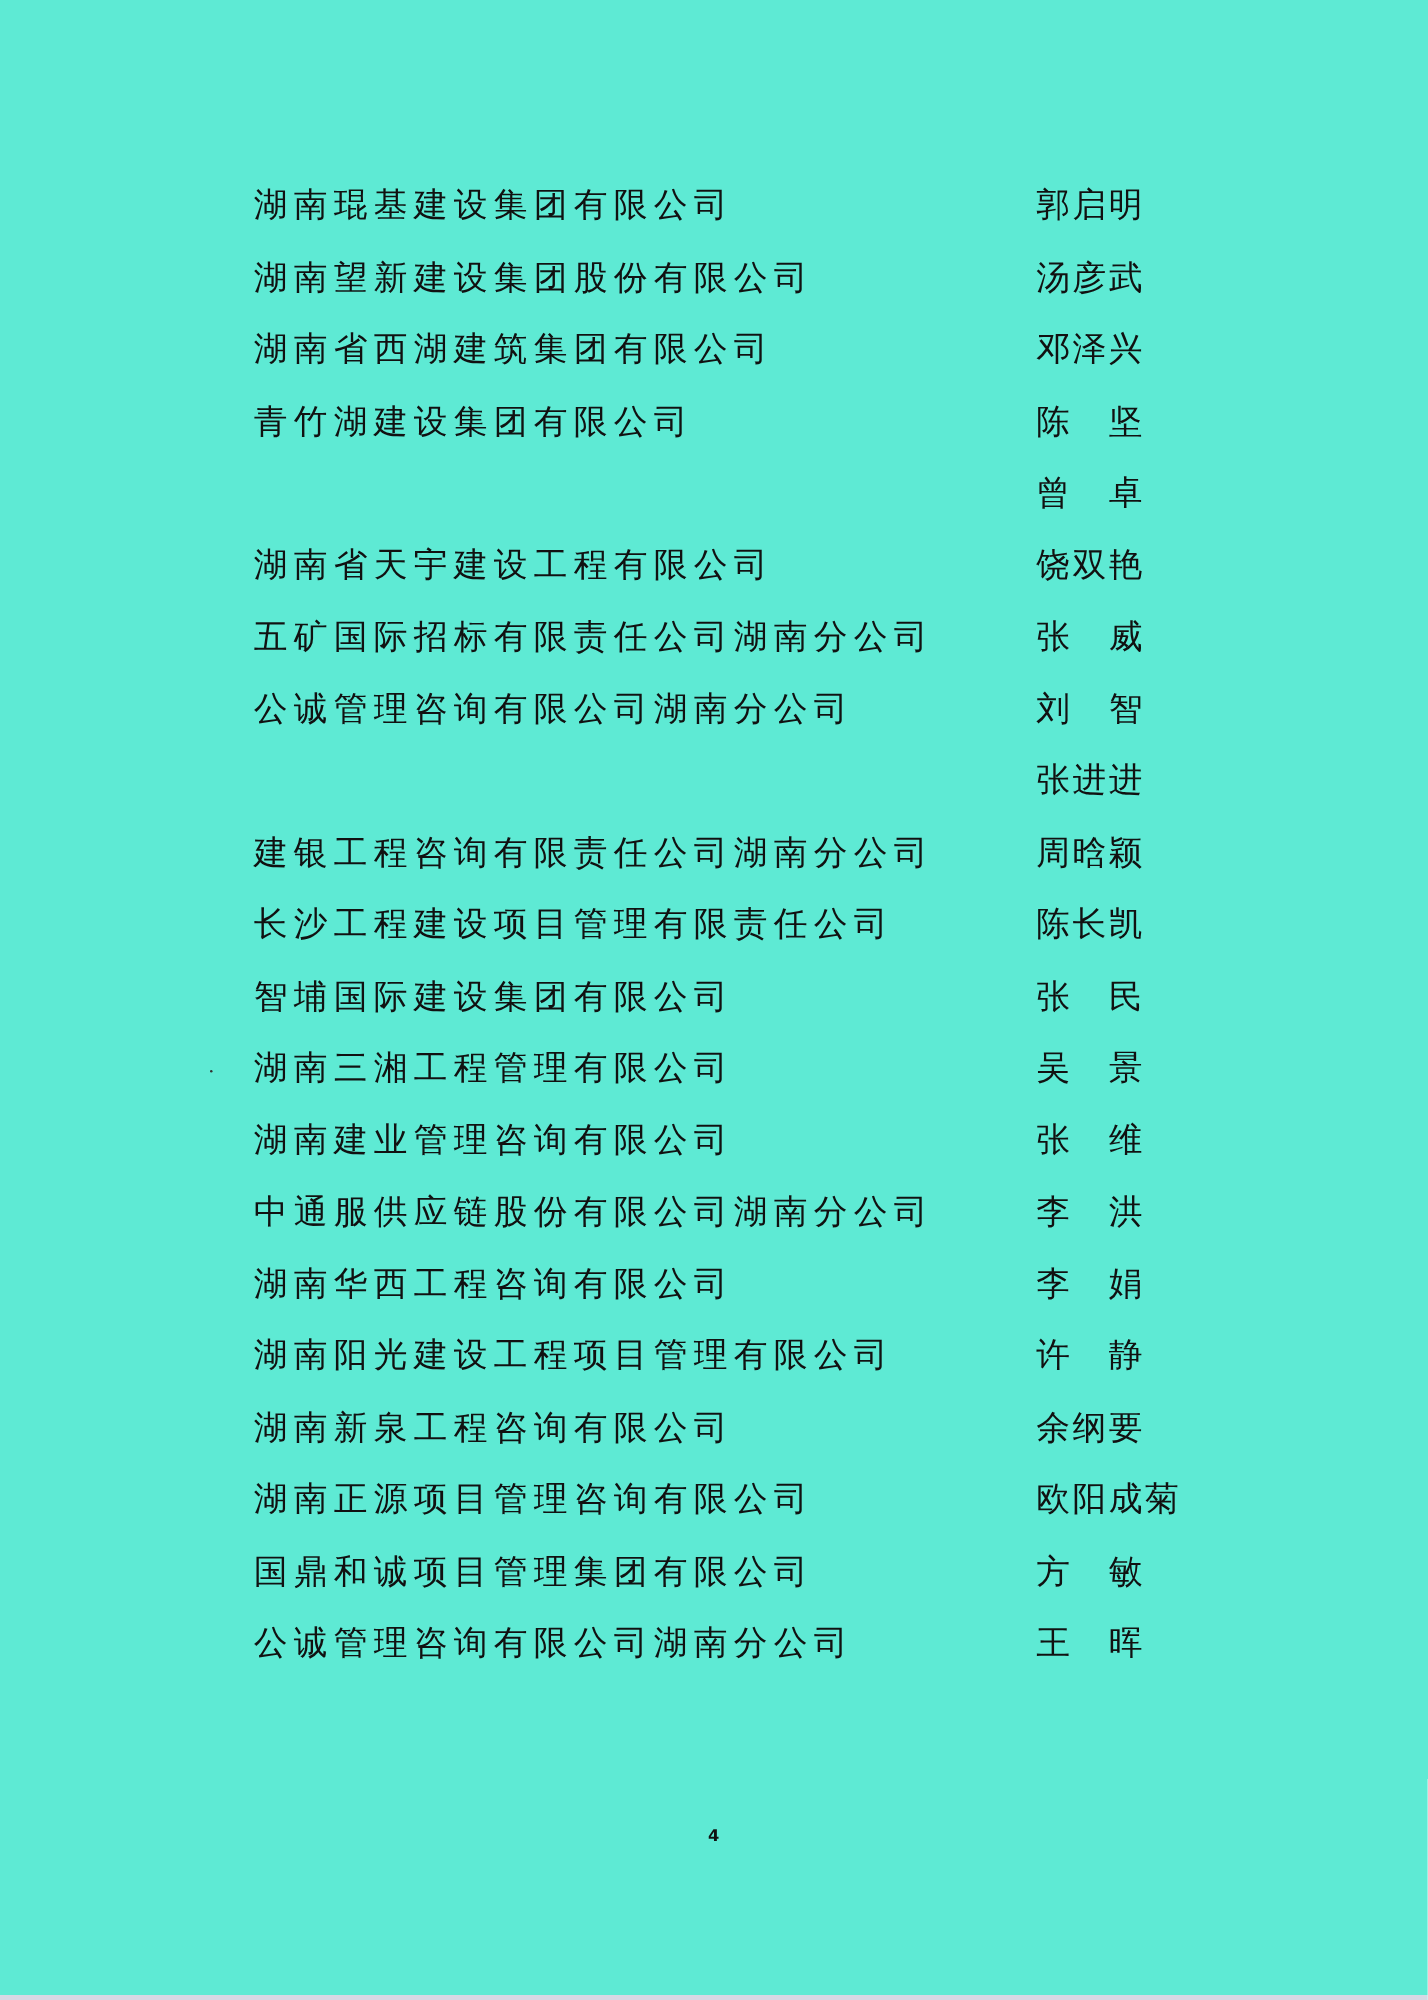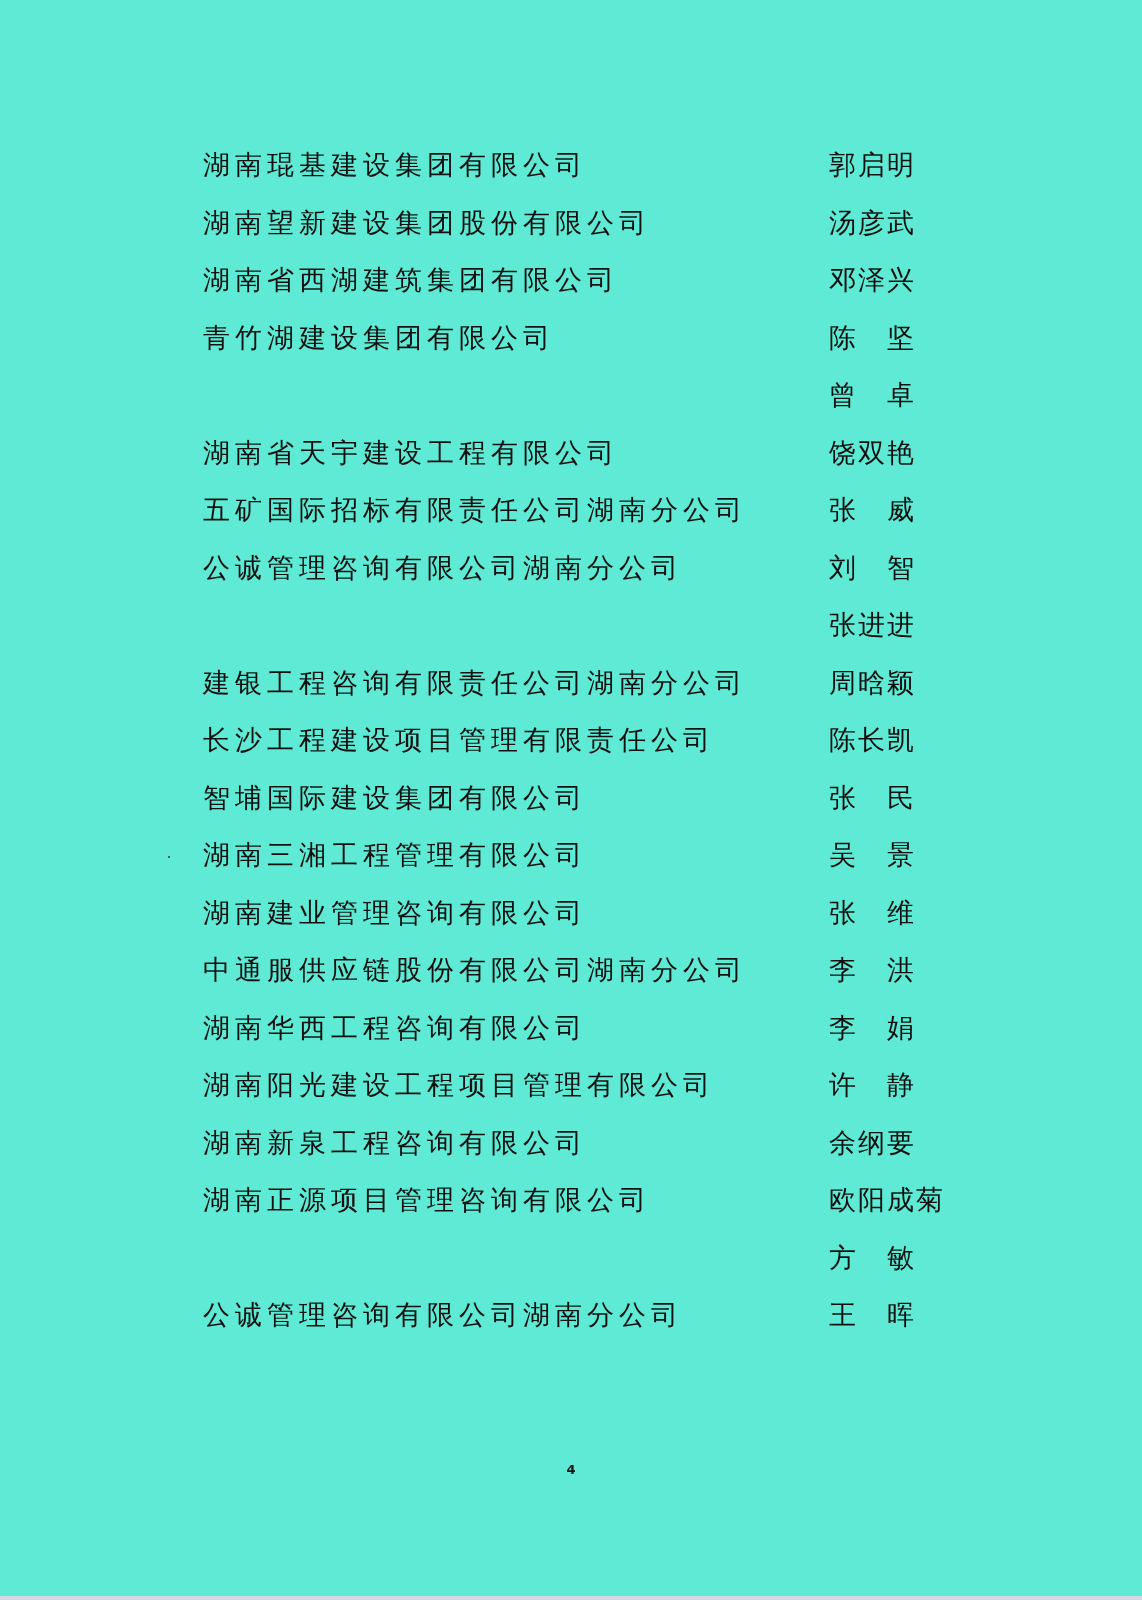--- a/index.html
+++ b/index.html
@@ -155,20 +155,21 @@
     </li>
     <li class="row">
       <span class="company">湖南新泉工程咨询有限公司</span>
       <span class="person">余纲要</span>
     </li>
     <li class="row">
       <span class="company">湖南正源项目管理咨询有限公司</span>
       <span class="person">欧阳成菊</span>
     </li>
     <li class="row">
+      <span class="company">国鼎和诚项目管理集团有限公司</span>
       <span class="person">方　敏</span>
     </li>
     <li class="row">
       <span class="company">公诚管理咨询有限公司湖南分公司</span>
       <span class="person">王　晖</span>
     </li>
   </ul>
 
   <div class="stray-dot"></div>
 

